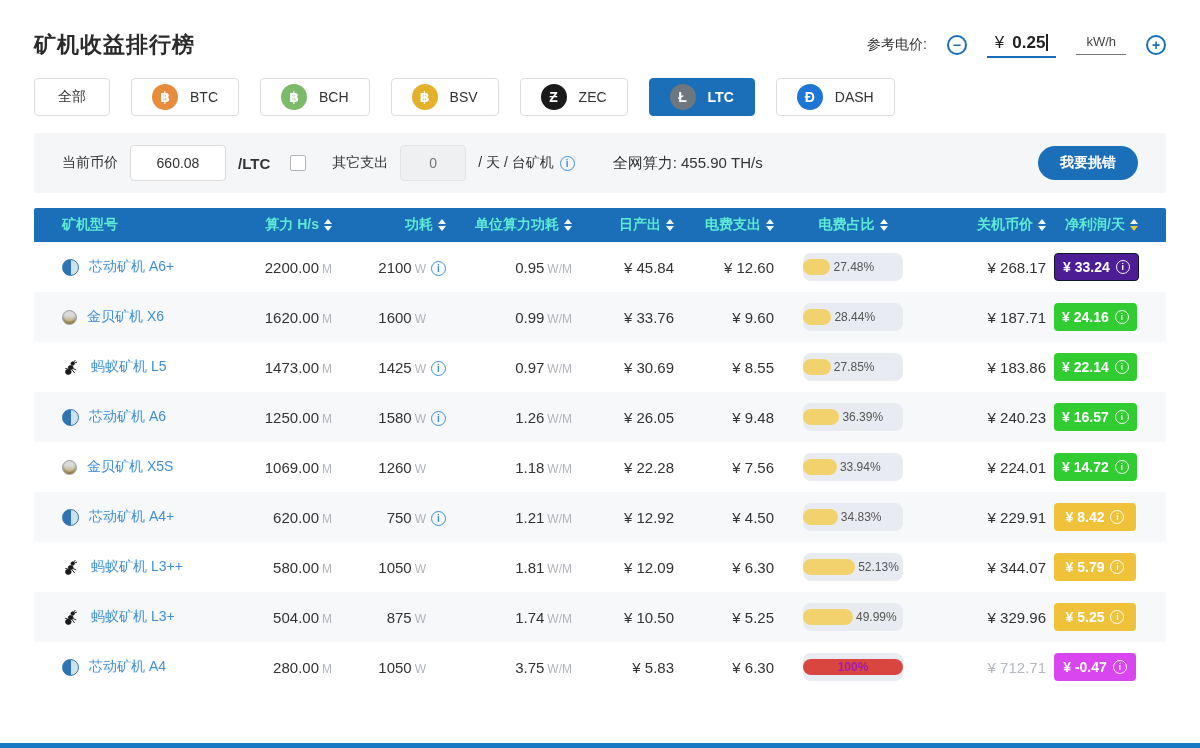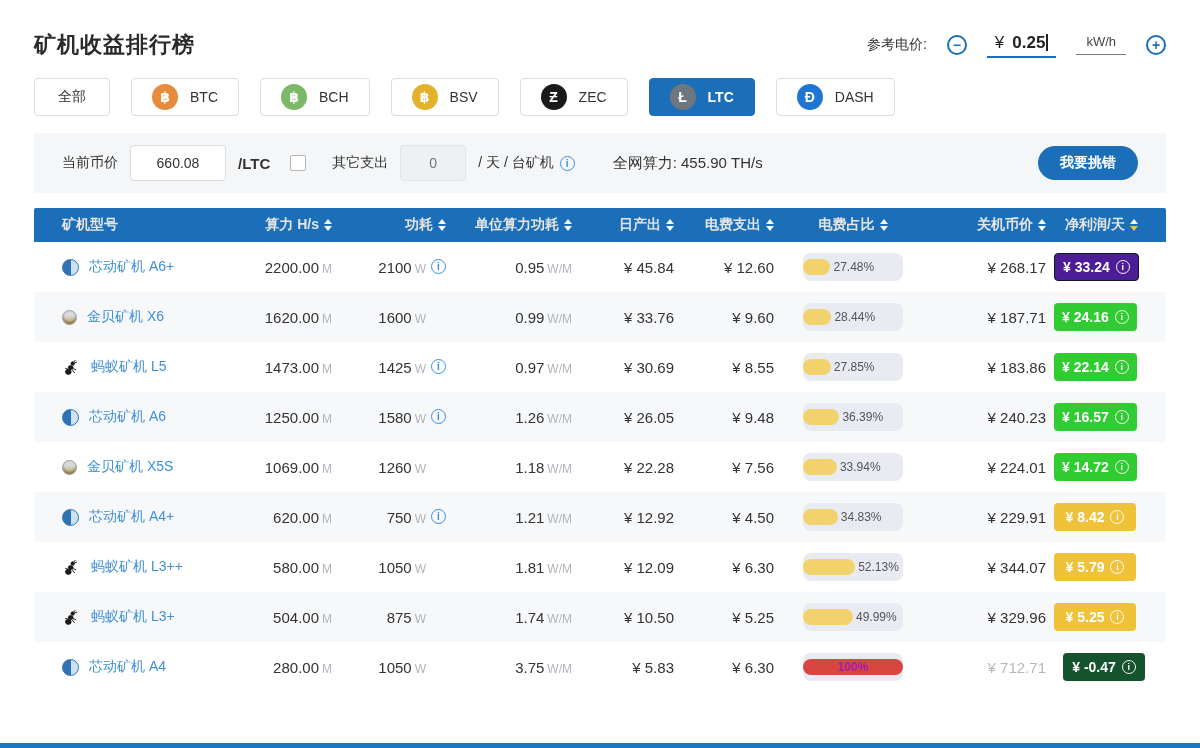--- a/index.html
+++ b/index.html
@@ -48,38 +48,38 @@
     color:#3a8ee6; font-size:10px; align-items:center; justify-content:center; font-style:normal;
     font-weight:bold; flex:none; }
   .nethash { margin-left:38px; font-size:15px; color:#333; }
   .report-btn { margin-left:auto; height:34px; border:none; border-radius:17px; background:#1a6fb8;
     color:#fff; font-size:14px; padding:0 22px; cursor:pointer; font-weight:bold;
     font-family:"Liberation Sans",sans-serif; }
 
   
   .grid { display:grid; grid-template-columns:200px 106px 114px 126px 102px 100px 150px 122px 1fr; align-items:center; }
   .thead { margin-top:15px; height:34px; background:#1a6fb8; border-radius:2px 2px 0 0; }
-  .th { color:#e5e5e5; font-size:14px; font-weight:bold; display:flex; align-items:center; justify-content:flex-end;
+  .th { color:#5eead4; font-size:14px; font-weight:bold; display:flex; align-items:center; justify-content:flex-end;
     padding-right:8px; gap:5px; }
   .th:first-child { justify-content:flex-start; padding-left:28px; }
   .th.center { justify-content:center; }
   .th.profit { padding-right:28px; }
   .sort { display:inline-flex; flex-direction:column; gap:2px; }
   .sort i { display:block; width:0; height:0; border-left:4px solid transparent; border-right:4px solid transparent; }
   .sort .up { border-bottom:5px solid rgba(255,255,255,.95); }
   .sort .dn { border-top:5px solid rgba(255,255,255,.95); }
   .sorted-desc .sort .dn { border-top-color:#f0c239; }
 
   .row { height:50px; font-size:15px; }
   .row:nth-child(even) { background:#f7f8fa; }
   .cell { text-align:right; padding-right:8px; white-space:nowrap; }
   .cell.model { text-align:left; padding-left:28px; display:flex; align-items:center; gap:10px; }
   .model-link { color:#3f8fd8; font-size:14px; text-decoration:none; cursor:pointer; }
   .unit { color:#b0b4ba; font-size:12px; margin-left:3px; }
-  .power-cell { display:flex; justify-content:flex-end; align-items:flex-start; gap:5px; }
+  .power-cell { display:flex; justify-content:flex-end; align-items:flex-end; gap:5px; }
   .dim { color:#b4b8be; }
 
   .brand { width:17px; height:17px; border-radius:50%; flex:none; display:none; }
   .brand.show { display:inline-block; }
   .innosilicon-icon { background:linear-gradient(90deg,#2e74b5 50%,#cfe2f4 50%); border:1px solid #2e74b5; }
   .goldshell-icon { width:15px; height:15px; background:linear-gradient(180deg,#d9d9d9 35%,#b9a35e 100%);
     border:1px solid #9a9a9a; box-shadow:inset 0 -2px 2px rgba(80,60,10,.45); }
   .antminer-svg { width:19px; height:19px; flex:none; display:none; }
   .antminer-svg.show { display:inline-block; }
 
@@ -92,21 +92,21 @@
   .bar.full .bar-label { position:absolute; left:0; width:100%; text-align:center; margin:0; color:#a21caf; font-weight:bold; }
 
   .profit-cell { display:flex; justify-content:flex-end; padding-right:30px; }
   .profit-btn { min-width:82px; height:28px; border-radius:4px; color:#fff; font-size:14px; font-weight:bold;
     display:inline-flex; align-items:center; justify-content:center; gap:6px; padding:0 8px; cursor:pointer; border:none; }
   .profit-btn .pi { width:14px; height:14px; border:1px solid rgba(255,255,255,.95); border-radius:50%;
     font-size:9px; font-weight:bold; display:inline-flex; align-items:center; justify-content:center; font-style:normal; }
   .profit-green-dark { background:#4c1d95; border:1px solid #0f172a; }
   .profit-green { background:#31cc32; }
   .profit-yellow { background:#f0c23a; }
-  .profit-red { background:#14532d;margin-left:9px; }
+  .profit-red { background:#d946ef; }
 
   
   .footer { position:relative; margin-top:18px; font-size:12px; color:#9a9a9a; height:20px; }
   .footer .left { position:absolute; left:0; }
   .footer .center { position:absolute; left:0; right:0; text-align:center; font-size:14px; color:#8a8f96; top:2px; }
   .footer .right { position:absolute; right:0; }
   .bottom-strip { position:absolute; left:0; bottom:0; width:1200px; height:5px; background:#1779c4; }
 </style>
 </head>
 <body>

